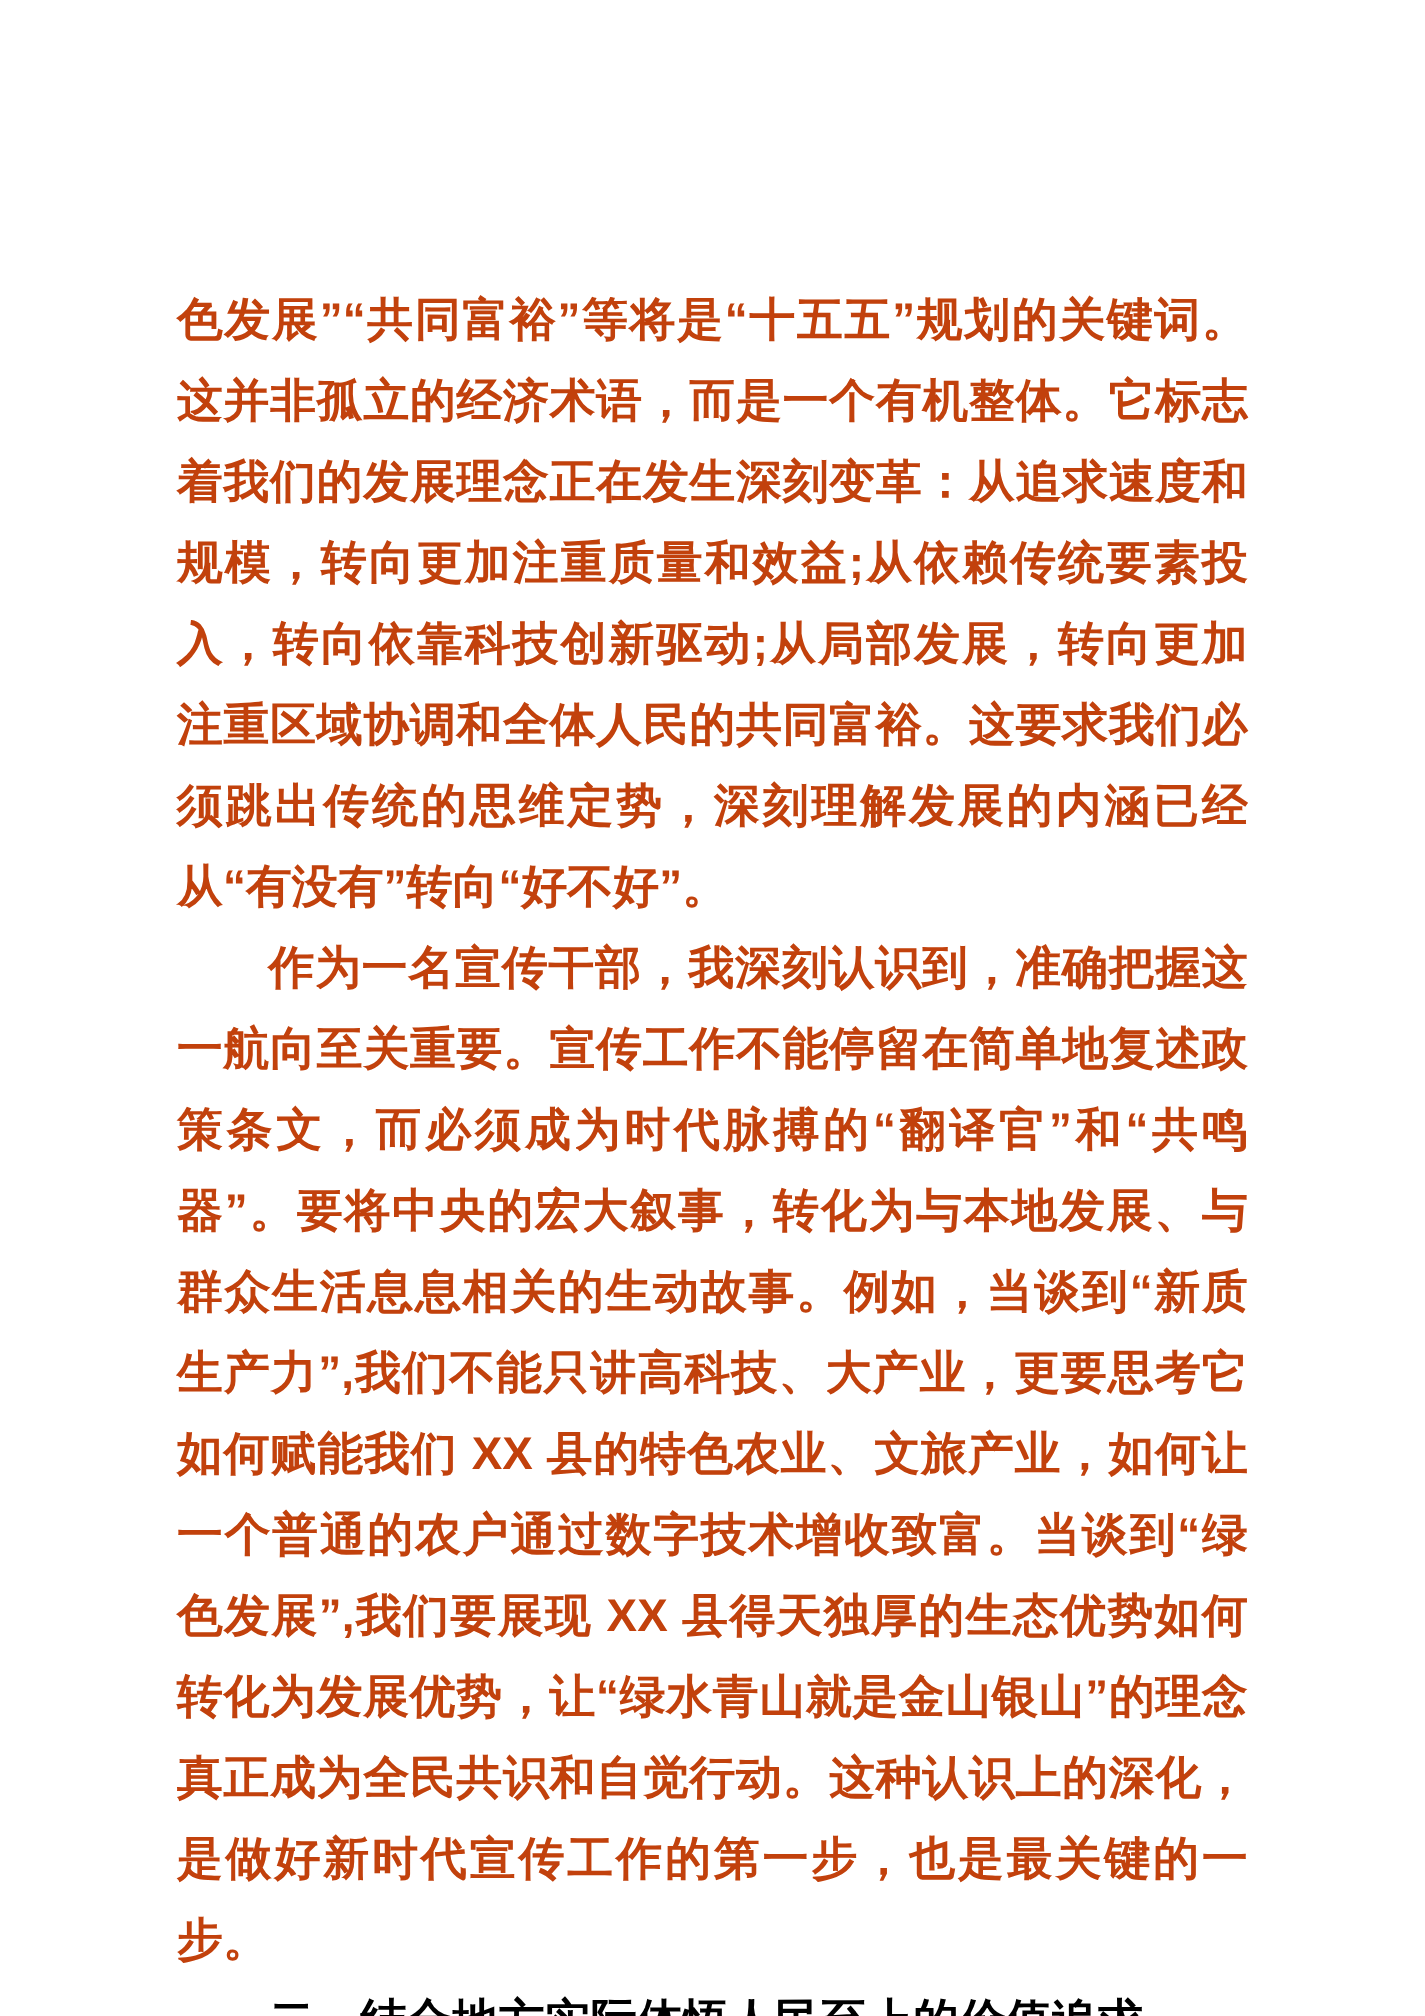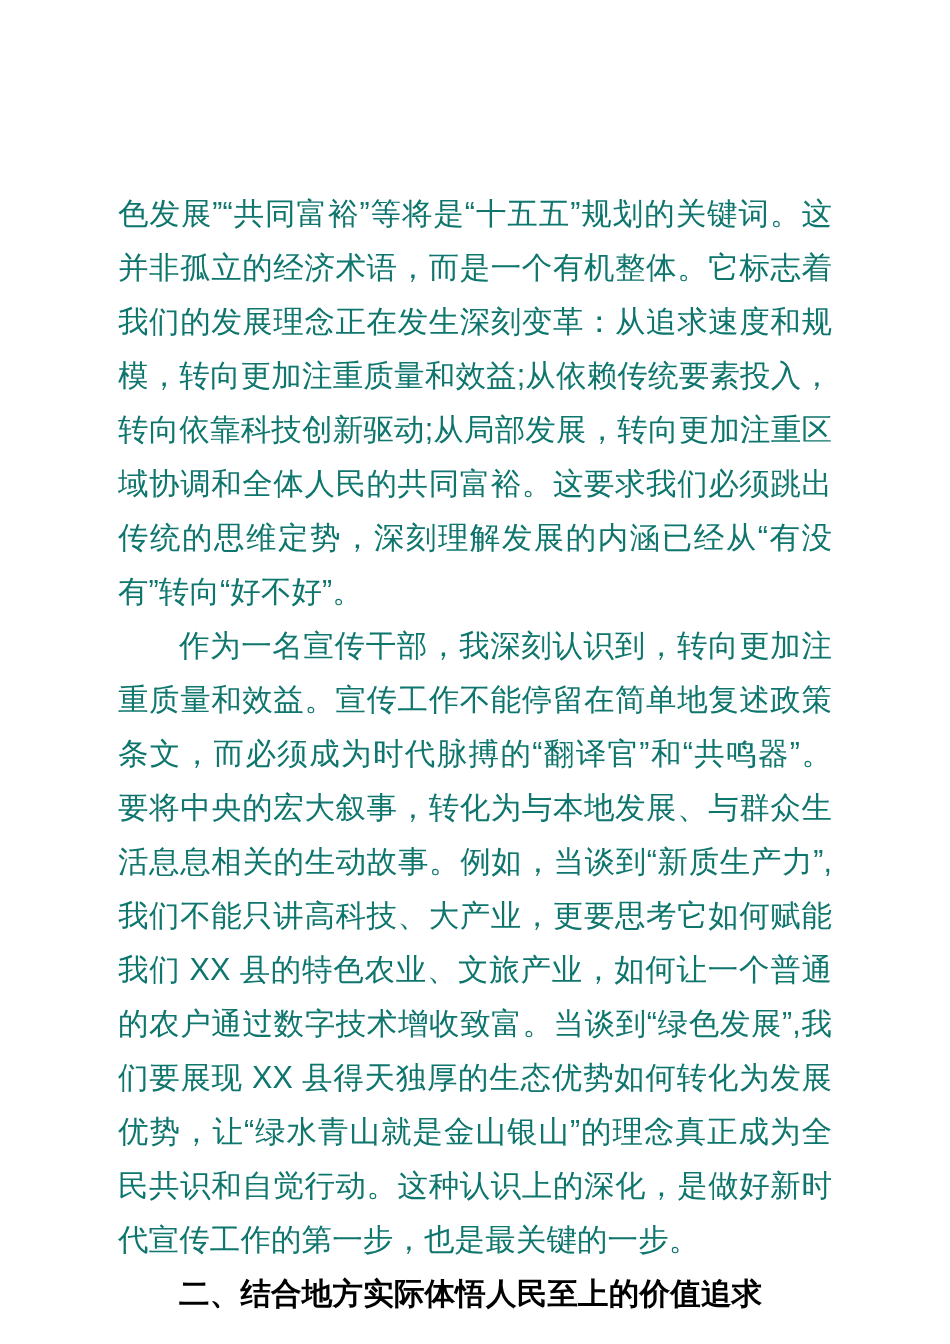--- a/index.html
+++ b/index.html
@@ -31,22 +31,22 @@
     width: 714px;
   }
 
   .para {
     margin: 0;
     font-size: 30.5px;
     line-height: 54px;
     text-align: justify;
     text-justify: inter-ideograph;
     letter-spacing: 0.1px;
-    color: #0f766e;
-    font-weight: 400;
+    color: #c2410c;
+    font-weight: 700;
     word-break: break-all;
   }
 
   .para.continuation {
     text-indent: 0;
   }
 
   .para.indented {
     text-indent: 2em;
   }
@@ -68,18 +68,18 @@
   }
 </style>
 </head>
 <body>
 
 <div class="page">
   <div class="text-column">
 
     <p class="para continuation">色发展”“共同富裕”等将是“十五五”规划的关键词。这并非孤立的经济术语，而是一个有机整体。它标志着我们的发展理念正在发生深刻变革：从追求速度和规模，转向更加注重质量和效益;从依赖传统要素投入，转向依靠科技创新驱动;从局部发展，转向更加注重区域协调和全体人民的共同富裕。这要求我们必须跳出传统的思维定势，深刻理解发展的内涵已经从“有没有”转向“好不好”。</p>
 
-    <p class="para indented">作为一名宣传干部，我深刻认识到，转向更加注重质量和效益。宣传工作不能停留在简单地复述政策条文，而必须成为时代脉搏的“翻译官”和“共鸣器”。要将中央的宏大叙事，转化为与本地发展、与群众生活息息相关的生动故事。例如，当谈到“新质生产力”,我们不能只讲高科技、大产业，更要思考它如何赋能我们 XX 县的特色农业、文旅产业，如何让一个普通的农户通过数字技术增收致富。当谈到“绿色发展”,我们要展现 XX 县得天独厚的生态优势如何转化为发展优势，让“绿水青山就是金山银山”的理念真正成为全民共识和自觉行动。这种认识上的深化，是做好新时代宣传工作的第一步，也是最关键的一步。</p>
+    <p class="para indented">作为一名宣传干部，我深刻认识到，准确把握这一航向至关重要。宣传工作不能停留在简单地复述政策条文，而必须成为时代脉搏的“翻译官”和“共鸣器”。要将中央的宏大叙事，转化为与本地发展、与群众生活息息相关的生动故事。例如，当谈到“新质生产力”,我们不能只讲高科技、大产业，更要思考它如何赋能我们 XX 县的特色农业、文旅产业，如何让一个普通的农户通过数字技术增收致富。当谈到“绿色发展”,我们要展现 XX 县得天独厚的生态优势如何转化为发展优势，让“绿水青山就是金山银山”的理念真正成为全民共识和自觉行动。这种认识上的深化，是做好新时代宣传工作的第一步，也是最关键的一步。</p>
 
     <h2 class="heading">二、结合地方实际体悟人民至上的价值追求</h2>
 
   </div>
 </div>
 
 </body></html>

